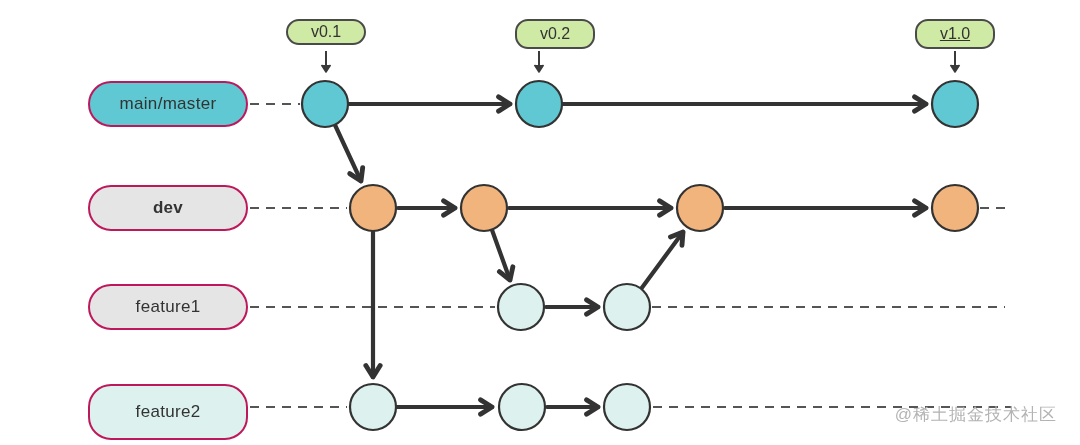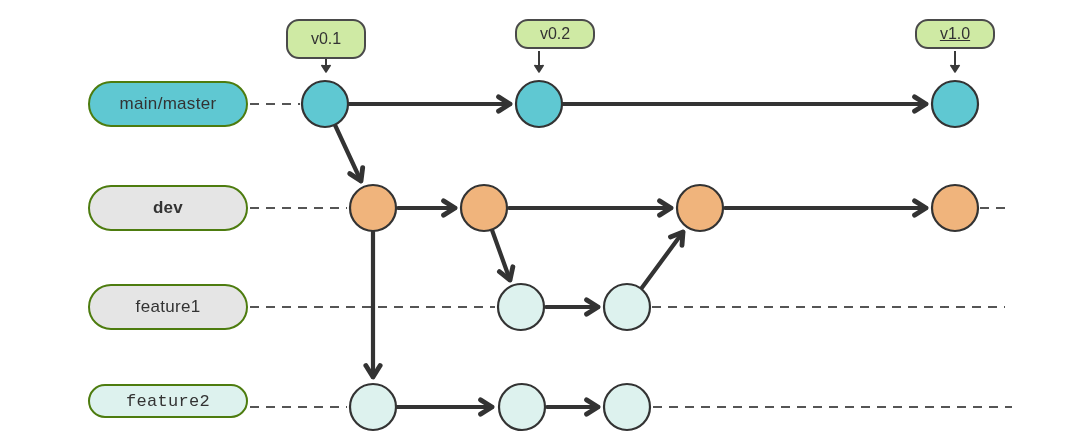--- a/index.html
+++ b/index.html
@@ -3,21 +3,21 @@
 <meta charset="utf-8">
 <style>
   html,body{margin:0;padding:0;background:#fff;}
   #stage{
     position:relative;width:1080px;height:445px;background:#ffffff;overflow:hidden;
     font-family:"Liberation Sans","DejaVu Sans",sans-serif;
   }
   #graph{position:absolute;left:0;top:0;}
   .pill{
     position:absolute;display:flex;align-items:center;justify-content:center;
-    border:2px solid #4d7c0f;border-radius:23px;box-sizing:border-box;
+    border:2px solid #be185d;border-radius:23px;box-sizing:border-box;
     font-size:17px;color:#333;letter-spacing:.3px;
   }
   .tag{
     position:absolute;display:flex;align-items:center;justify-content:center;
     border:2px solid #4a4a4a;border-radius:13px;box-sizing:border-box;
     font-size:16px;color:#333;
   }
   .edge-arrow{stroke:#333;stroke-width:4.2;stroke-linecap:round;fill:none;}
   .edge-dashed{stroke:#555;stroke-width:2.2;stroke-dasharray:9 7;fill:none;}
   .edge-tag{stroke:#3a3a3a;stroke-width:2;fill:none;}
@@ -77,21 +77,22 @@
         <circle cx="373" cy="407" r="23" fill="#ddf2ee" class="commit"></circle>
         <circle cx="522" cy="407" r="23" fill="#ddf2ee" class="commit"></circle>
         <circle cx="627" cy="407" r="23" fill="#ddf2ee" class="commit"></circle>
       </g>
   </svg>
 
   <div id="labels-layer">
       <div class="pill" style="left: 88px; top: 81px; width: 160px; height: 46px; background: rgb(95, 200, 210);">main/master</div>
       <div class="pill" style="left: 88px; top: 185px; width: 160px; height: 46px; background: #e5e5e5; font-weight: bold;">dev</div>
       <div class="pill" style="left: 88px; top: 284px; width: 160px; height: 46px; background: #e5e5e5;">feature1</div>
-      <div class="pill" style="left: 88px; top: 384px; width: 160px; height: 34px; background: rgb(221, 242, 238); font-family: Liberation Mono, monospace;">feature2</div>
+      <div class="pill" style="left: 88px; top: 384px; width: 160px; height: 56px; background: rgb(221, 242, 238);">feature2</div>
     </div>
   <div id="tags-layer">
-      <div class="tag" style="left: 286px; top: 19px; width: 80px; height: 40px; background: rgb(207, 234, 164);">v0.1</div>
+      <div class="tag" style="left: 286px; top: 19px; width: 80px; height: 26px; background: rgb(207, 234, 164);">v0.1</div>
       <div class="tag" style="left: 499px; top: 19px; width: 80px; height: 30px; background: rgb(207, 234, 164); margin-left: 16px;">v0.2</div>
       <div class="tag" style="left: 915px; top: 19px; width: 80px; height: 30px; background: rgb(207, 234, 164); text-decoration: underline;">v1.0</div>
     </div>
 
+  <div id="watermark">@稀土掘金技术社区</div>
 </div>
 
 </body></html>

